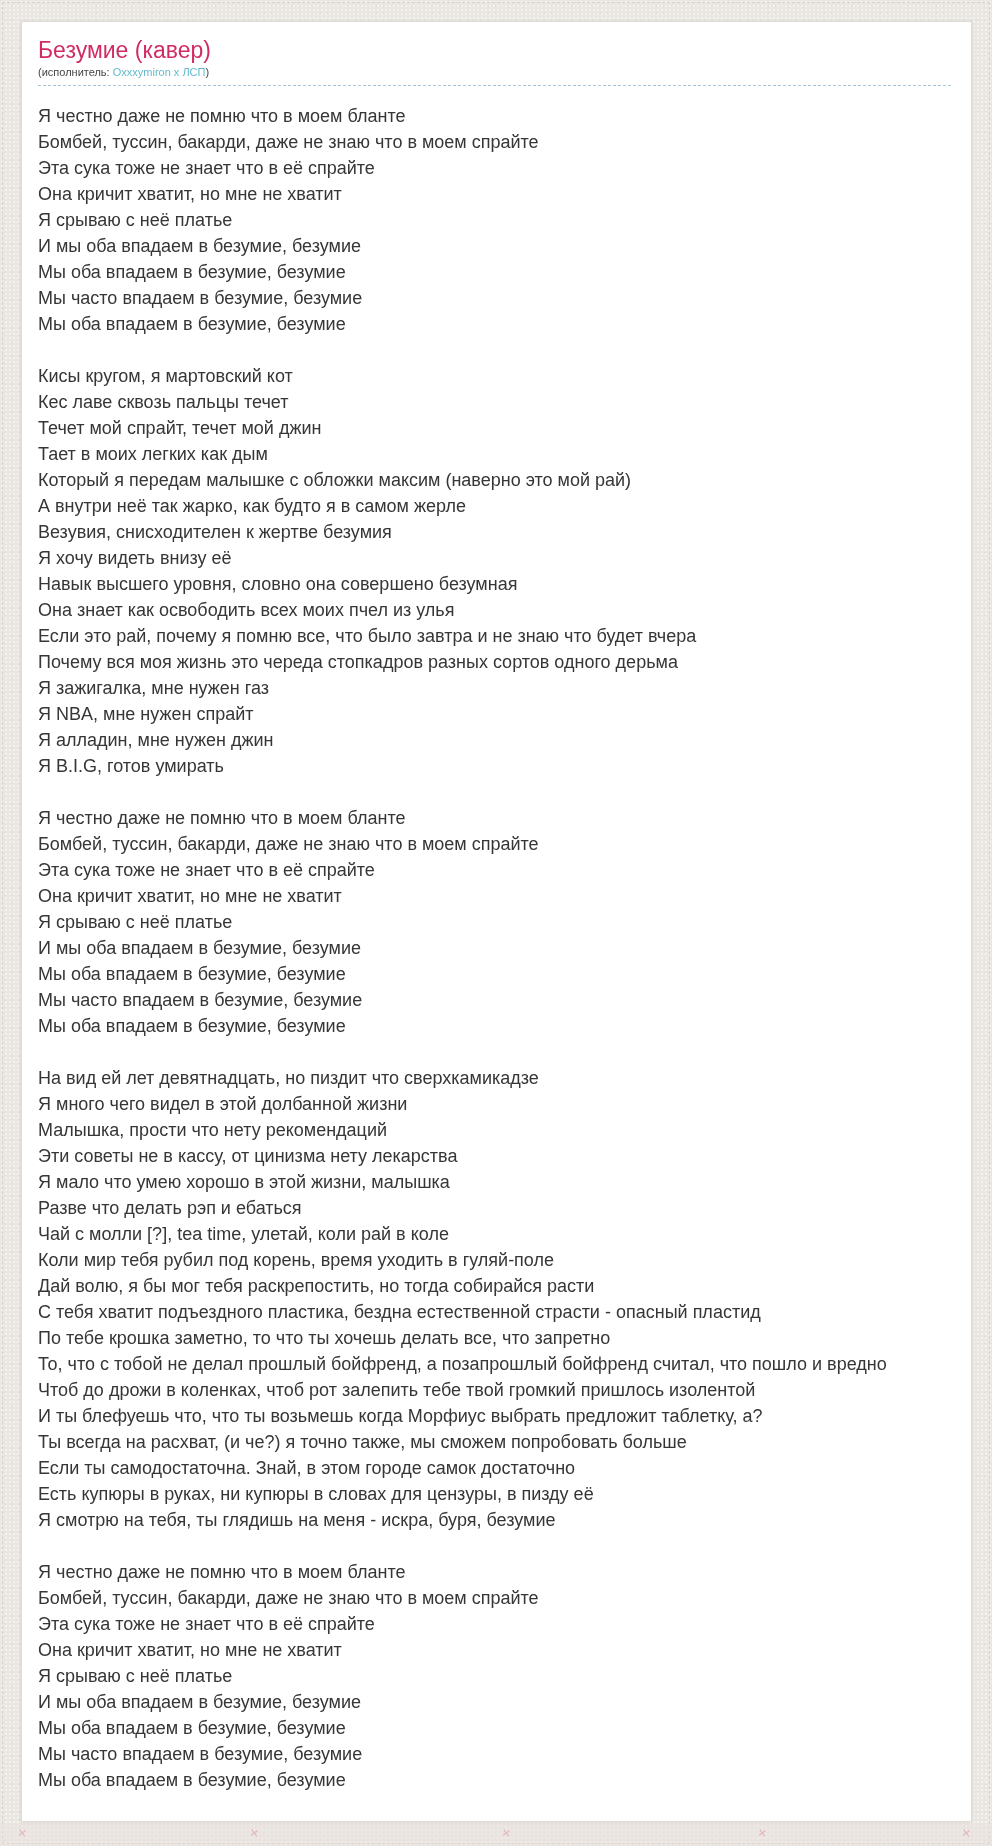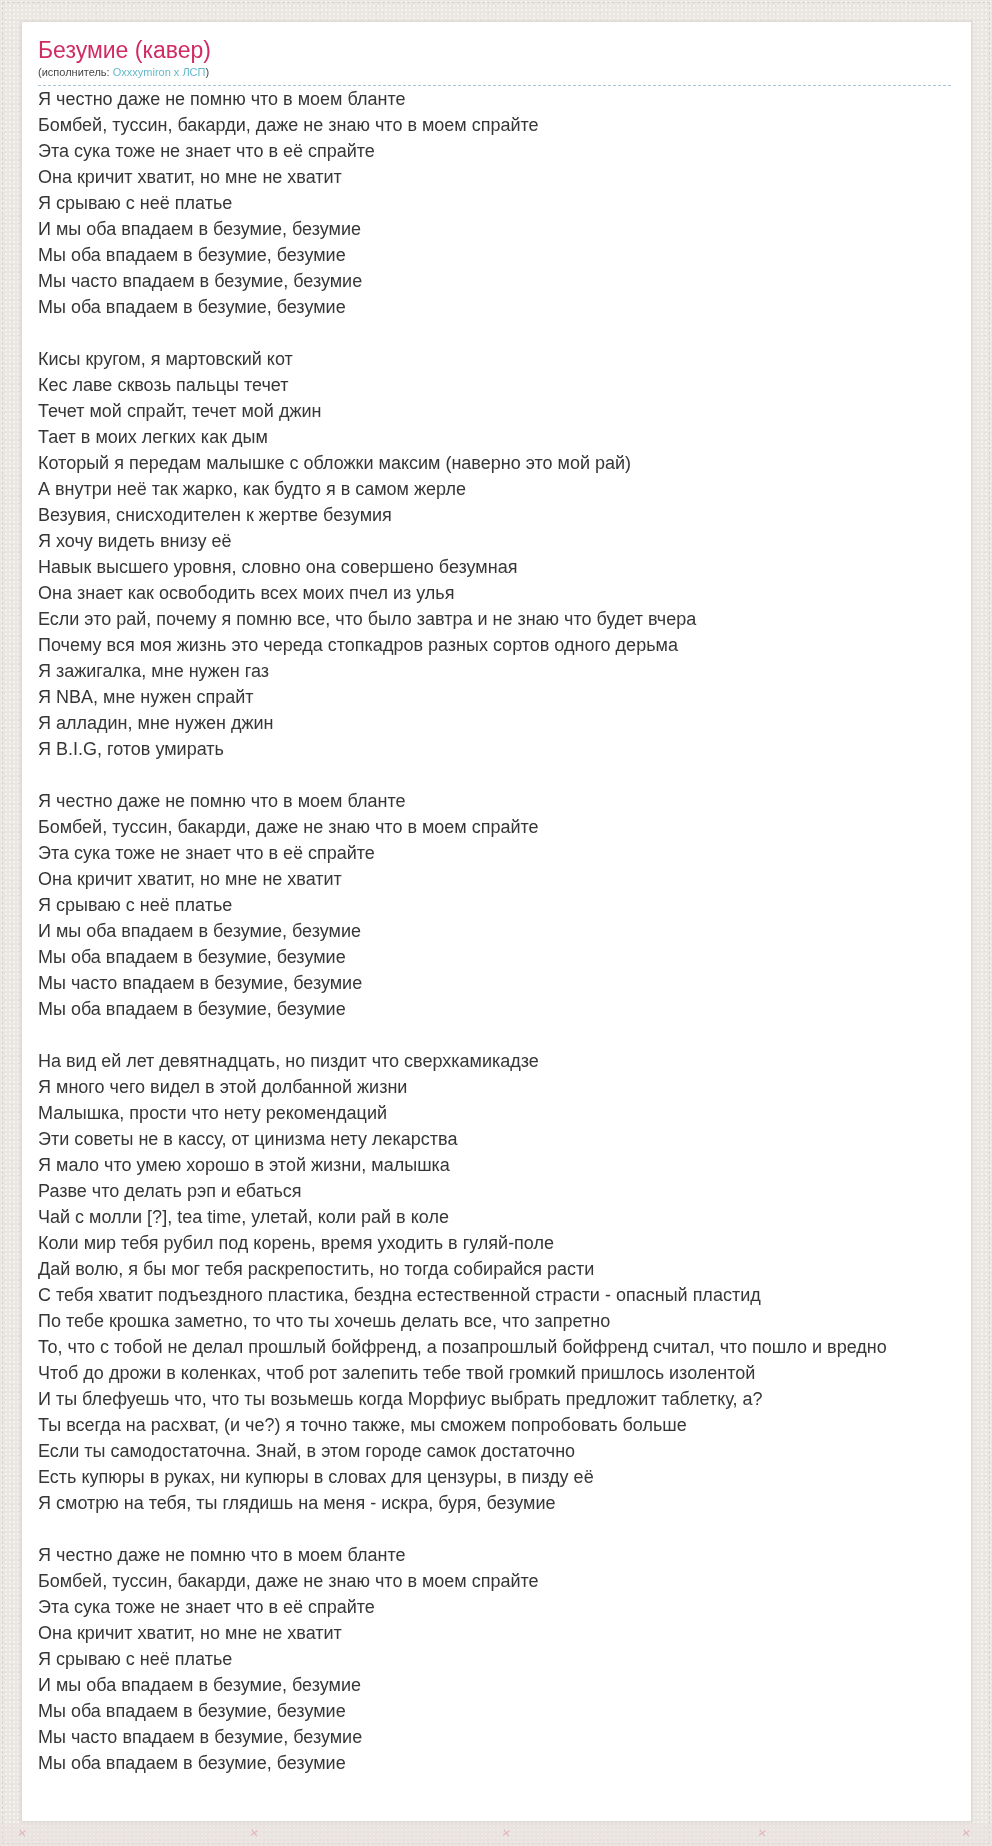--- a/index.html
+++ b/index.html
@@ -55,20 +55,21 @@
     padding-bottom:5px;
     border-bottom:1px dashed var(--separator-color);
     margin-right:4px;
   }
   .artist-link{
     color:var(--artist-link-color);
     text-decoration:none;
     cursor:pointer;
   }
   .lyrics{
+    margin-top:17px;
     font-size:18px;
     line-height:26px;
     color:var(--text-color);
     white-space:pre;
   }
   .verse{margin-bottom:26px;}
   .verse:last-child{margin-bottom:0;}
   .lyric-line{white-space:pre;}
   .footer-strip{
     position:absolute;

